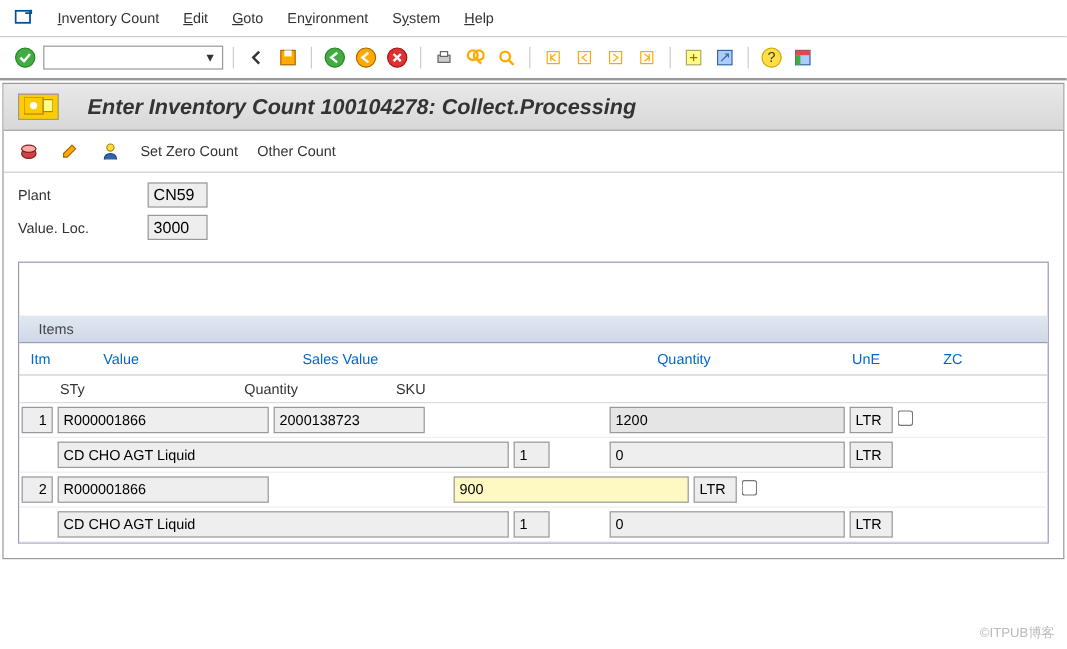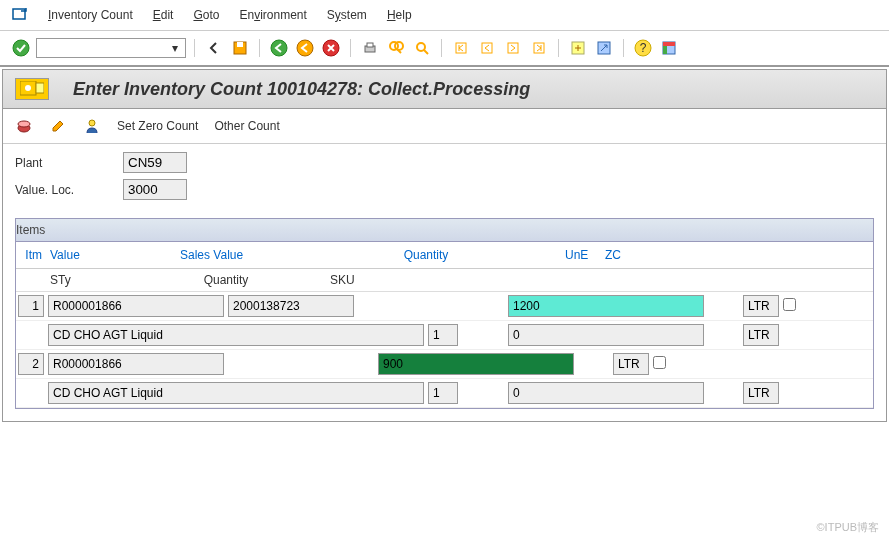--- a/index.html
+++ b/index.html
@@ -15,40 +15,40 @@
 .content-wrap { border: 1px solid #999; margin: 2px; }
 .title-bar { background: linear-gradient(#e8e8e8, #d8d8d8); padding: 8px 12px; display: flex; align-items: center; gap: 24px; border-bottom: 1px solid #999; }
 .title-bar .title-icon { background: #ffcc00; border: 1px solid #999; padding: 2px 4px; font-size: 11px; }
 .title-text { font-size: 18px; font-style: italic; font-weight: bold; color: #333; }
 .action-bar { padding: 8px 12px; display: flex; gap: 16px; align-items: center; border-bottom: 1px solid #ccc; }
 .action-btn { cursor: pointer; color: #333; background: none; border: none; font-size: 12px; }
 .icon-btn { width: 18px; height: 18px; display: inline-flex; align-items: center; justify-content: center; }
 .form-area { padding: 8px 12px; }
 .form-row { display: flex; align-items: center; margin-bottom: 6px; gap: 8px; }
 .form-label { width: 100px; color: #333; }
-.form-input { border: 1px solid #999; background: #eee; padding: 2px 4px; width: 64px; }
+.form-input { border: 1px solid #999; background: #eee; padding: 2px 4px; width: 50px; }
 .items-panel { border: 1px solid #99b; margin: 4px 12px 12px 12px; }
-.items-header { background: linear-gradient(#e0e8f0, #d0d8e8); padding: 4px 0; border-bottom: 1px solid #99b; color: #444; }
+.items-header { background: linear-gradient(#e0e8f0, #d0d8e8); padding: 4px 16px; border-bottom: 1px solid #99b; color: #444; margin-top: 44px; }
 .items-table { width: 100%; }
-.thead-row { display: flex; border-bottom: 1px solid #ccc; padding: 6px 0; }
+.thead-row { display: flex; border-bottom: 1px solid #ccc; padding: 6px 0; gap: 36px; }
 .th { color: #0066cc; font-weight: normal; padding: 0 4px; }
 .sub-row { display: flex; padding: 4px 0; border-bottom: 1px solid #ddd; }
 .sub-th { color: #333; padding: 0 4px; }
 .data-row { display: flex; align-items: center; padding: 3px 0; border-bottom: 1px solid #eee; }
 .cell { padding: 0 2px; }
-.cell-input { border: 1px solid #999; padding: 3px 4px; background: #5eead4; width: 100%; font-size: 12px; }
+.cell-input { border: 1px solid #999; padding: 3px 4px; background: #e5e5e5; width: 100%; font-size: 12px; }
 .cell-input.ro { background: #eee; }
-.cell-input.highlight { background: #15803d; }
+.cell-input.highlight { background: #fef9c3; }
 .c-itm { width: 30px; text-align: right; }
 .c-mat { width: 180px; }
 .c-batch { width: 130px; }
 .c-sv { width: 120px; }
 .c-sty { width: 30px; }
 .c-qty { width: 200px; }
-.c-une { width: 40px; margin-left: 35px; }
+.c-une { width: 40px; }
 .c-zc { width: 25px; }
 .c-desc { width: 380px; }
 .c-sku { width: 55px; }
 .watermark { position: fixed; bottom: 6px; right: 10px; color: #bbb; font-size: 11px; }
 svg { display: block; }
 </style>
 </head>
 <body>
 
 <div class="menubar">

